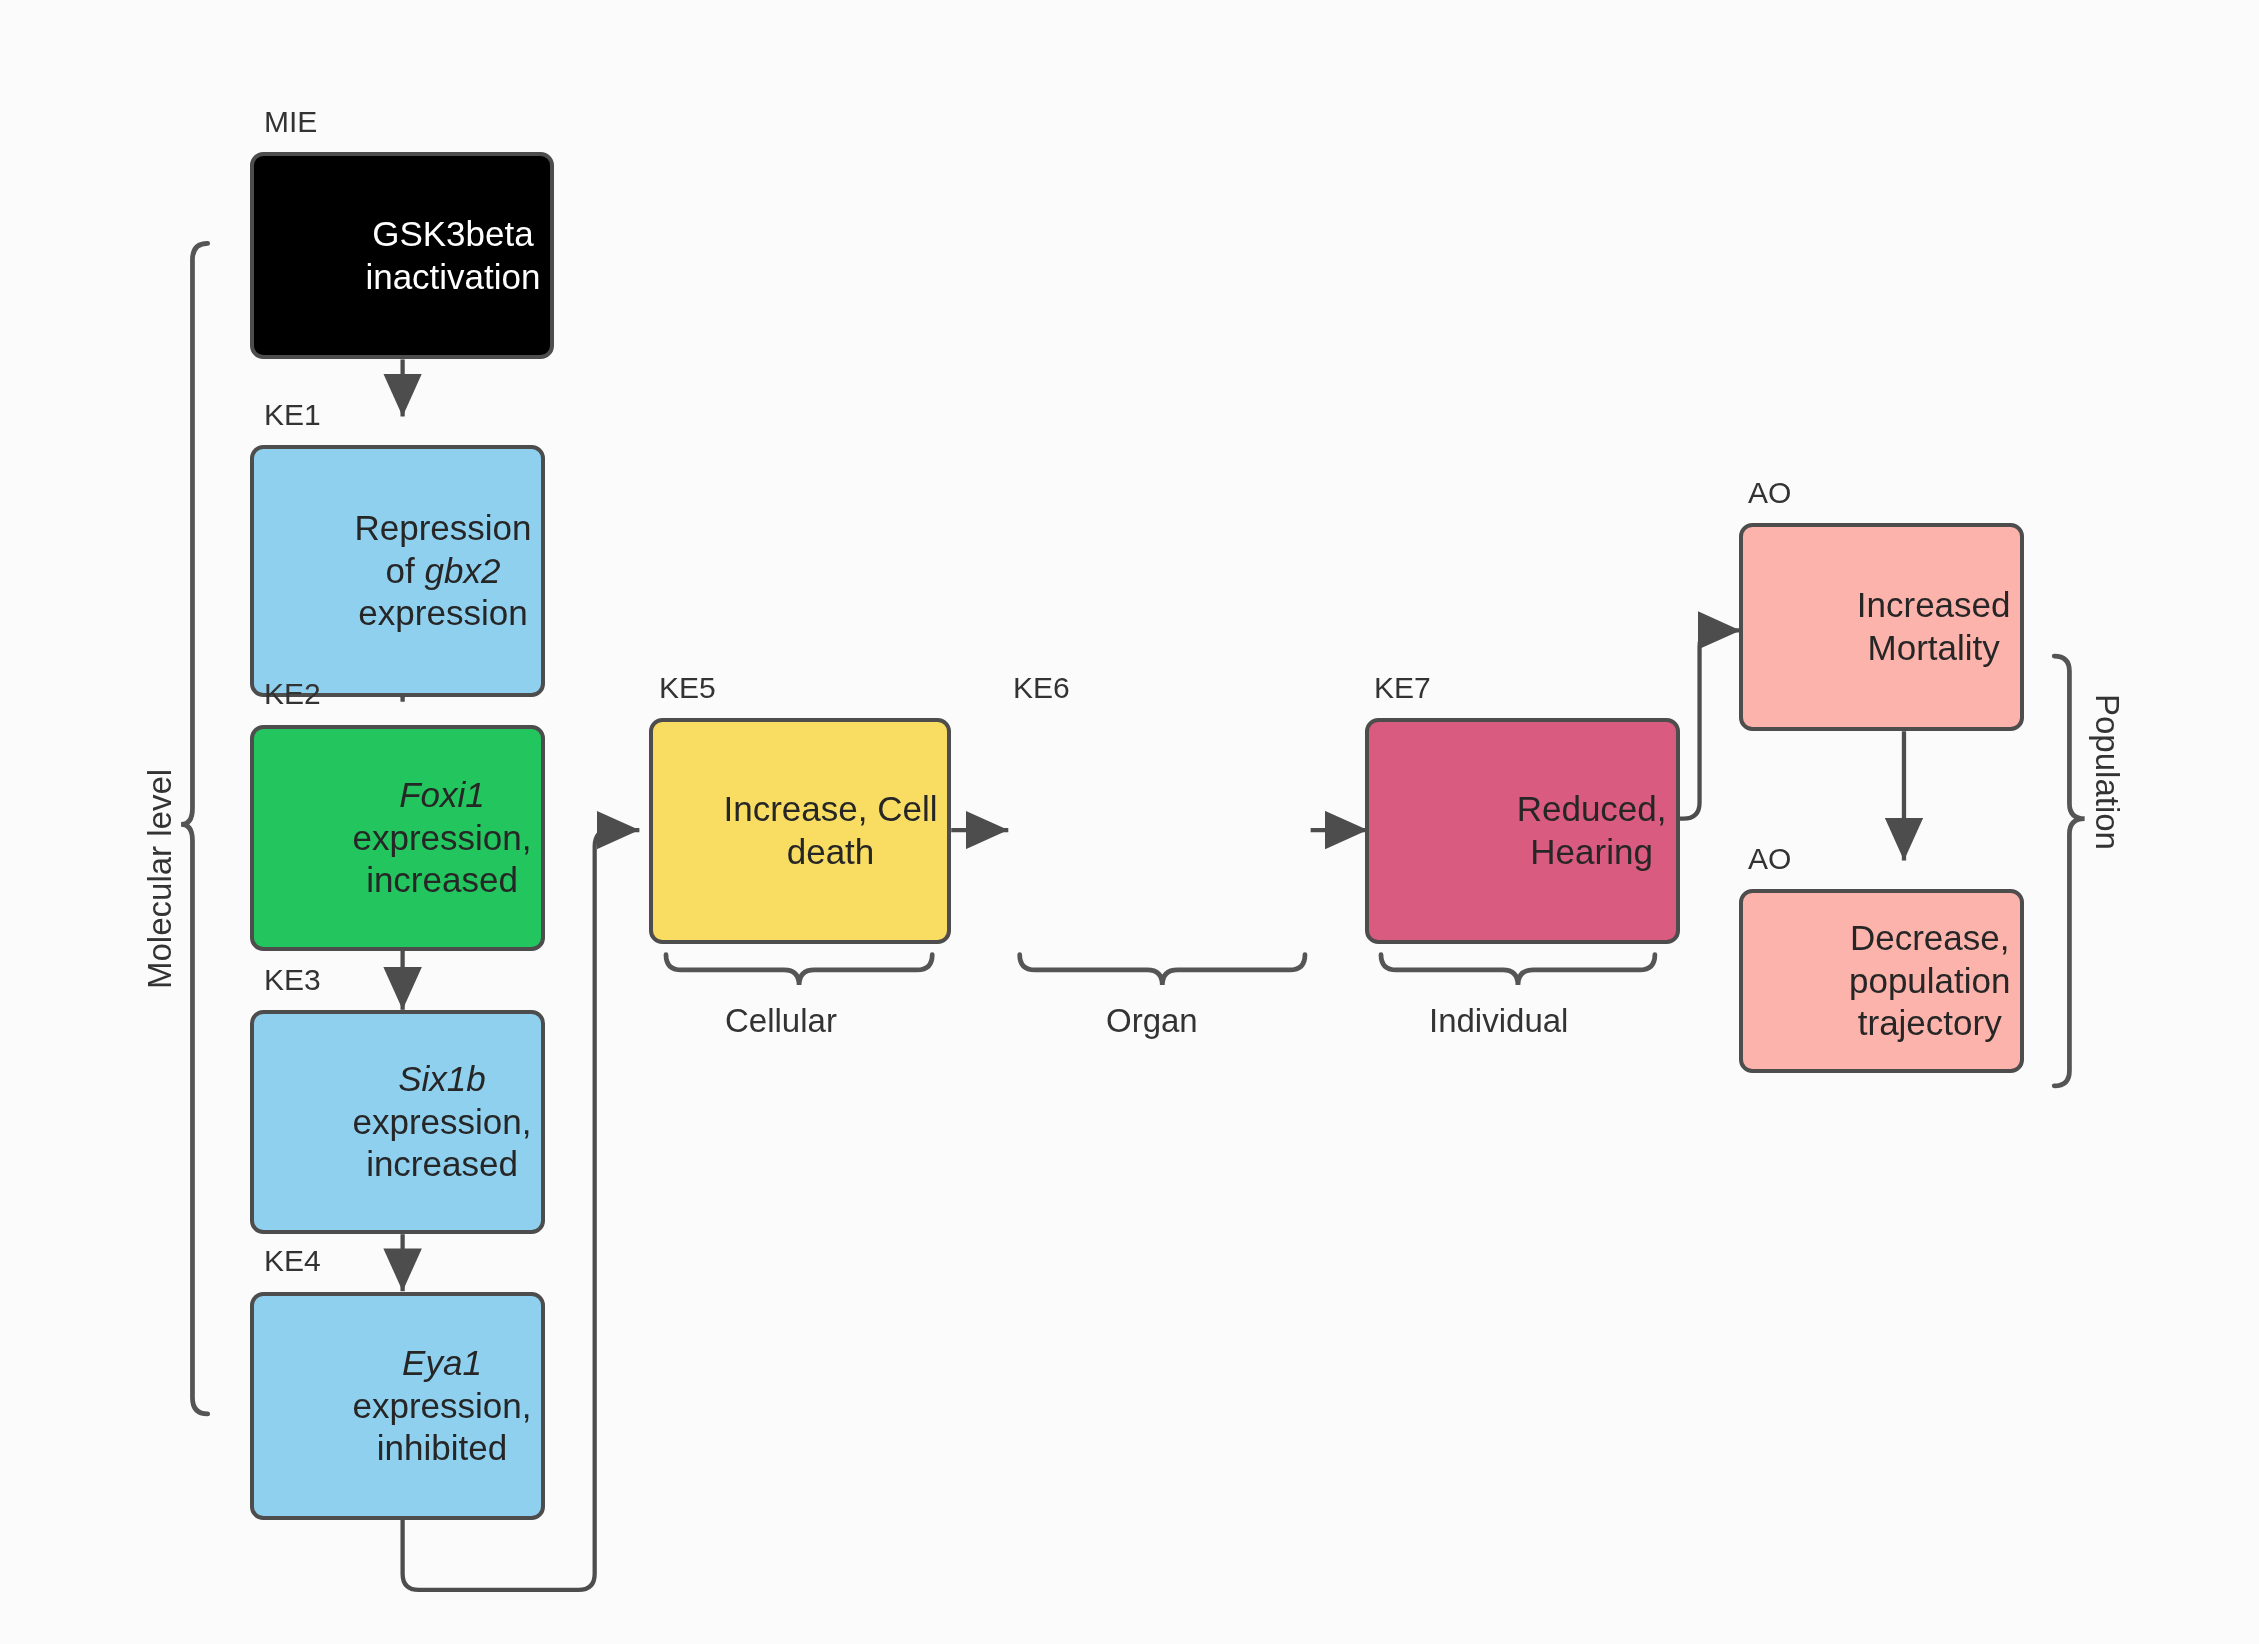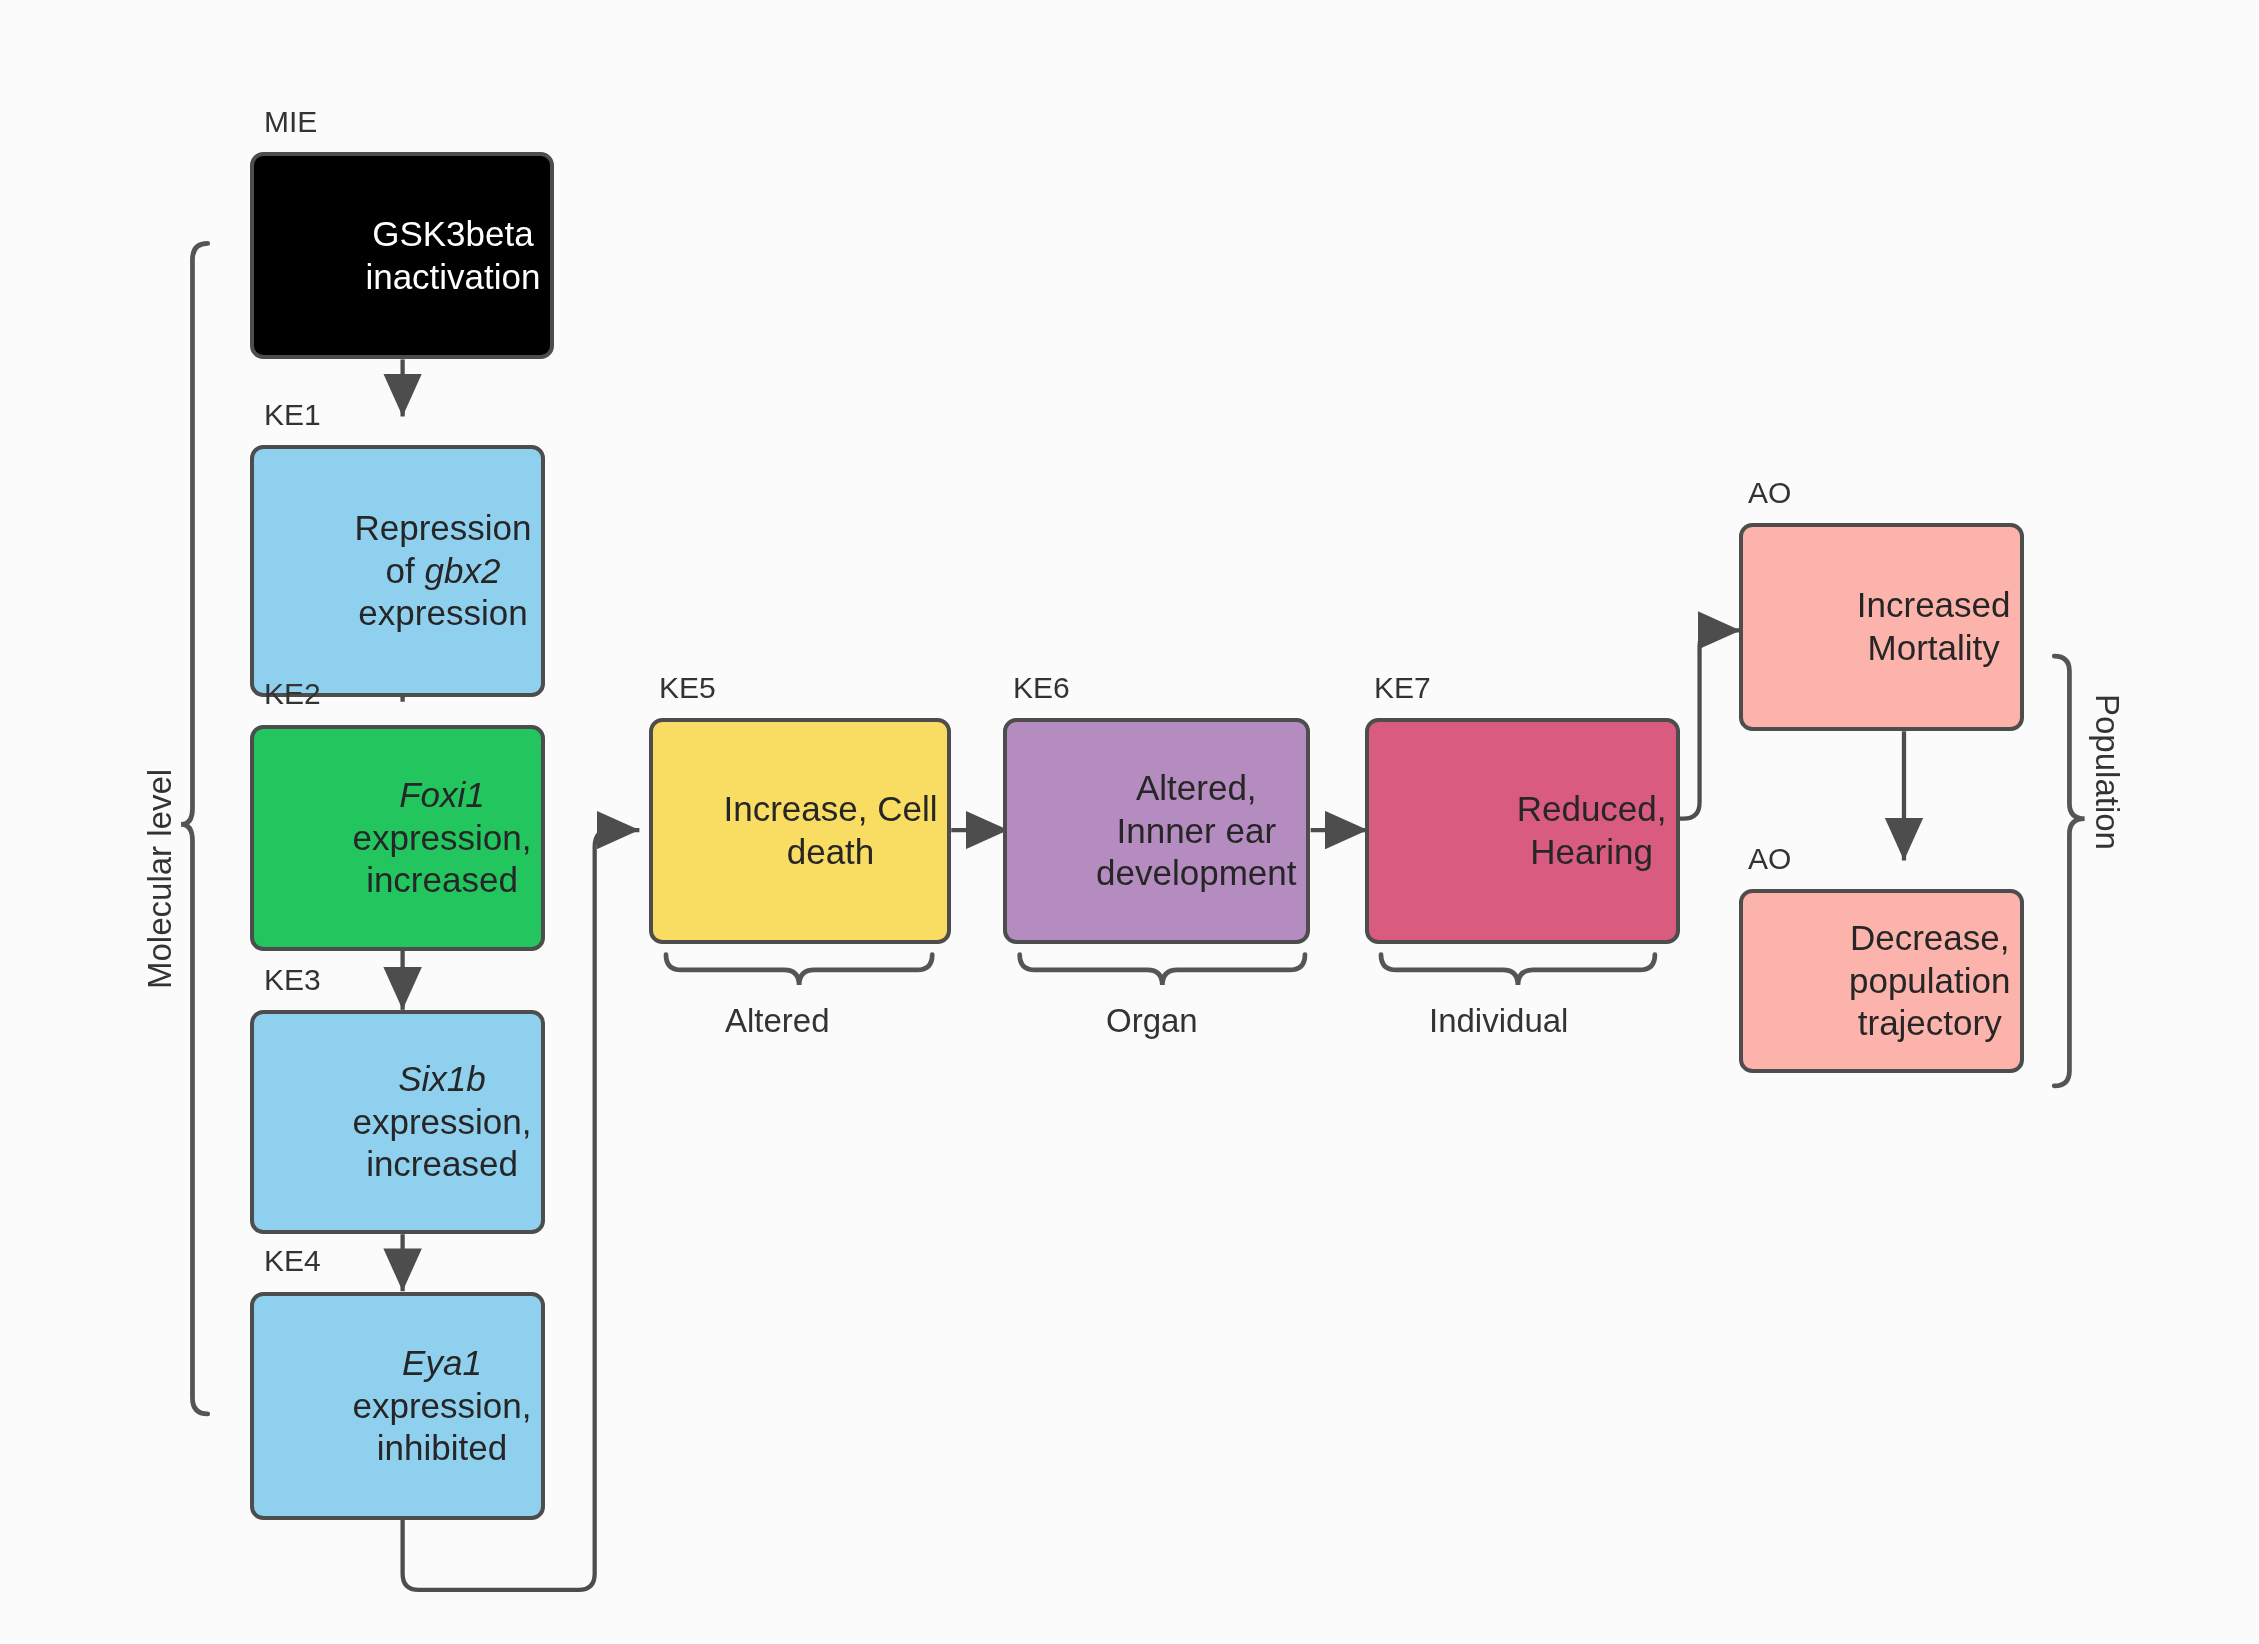--- a/index.html
+++ b/index.html
@@ -165,27 +165,20 @@
 
   <div class="tag" style="left:659px; top:671px;">KE5</div>
   <div class="node" style="left:649px; top:718px; width:302px; height:226px; background:#f8dd62;">
     <div>
       <span>Increase, Cell</span><br>
       <span>death</span>
     </div>
   </div>
 
   <div class="tag" style="left:1013px; top:671px;">KE6</div>
-  <div class="node" style="left:1003px; top:718px; width:307px; height:226px; background:#b58cc0;">
-    <div>
-      <span>Altered,</span><br>
-      <span>Innner ear</span><br>
-      <span>development</span>
-    </div>
-  </div>
 
   <div class="tag" style="left:1374px; top:671px;">KE7</div>
   <div class="node" style="left:1365px; top:718px; width:315px; height:226px; background:#da5b80;">
     <div>
       <span>Reduced,</span><br>
       <span>Hearing</span>
     </div>
   </div>
 
   <div class="tag" style="left:1748px; top:476px;">AO</div>
@@ -200,21 +193,21 @@
   <div class="node" style="left:1739px; top:889px; width:285px; height:184px; background:#fcb3ab;">
     <div>
       <span>Decrease,</span><br>
       <span>population</span><br>
       <span>trajectory</span>
     </div>
   </div>
 
   <div class="vert-up" style="left:141px; top:989px;">Molecular level</div>
 
-  <div class="tierlabel" style="left:725px; top:1002px;">Altered</div>
+  <div class="tierlabel" style="left:725px; top:1002px;">Cellular</div>
 
   <div class="tierlabel" style="left:1106px; top:1002px;">Organ</div>
 
   <div class="tierlabel" style="left:1429px; top:1002px;">Individual</div>
 
   <div class="vert-down" style="left:2126px; top:694px;">Population</div>
 
 </div>
 
 

